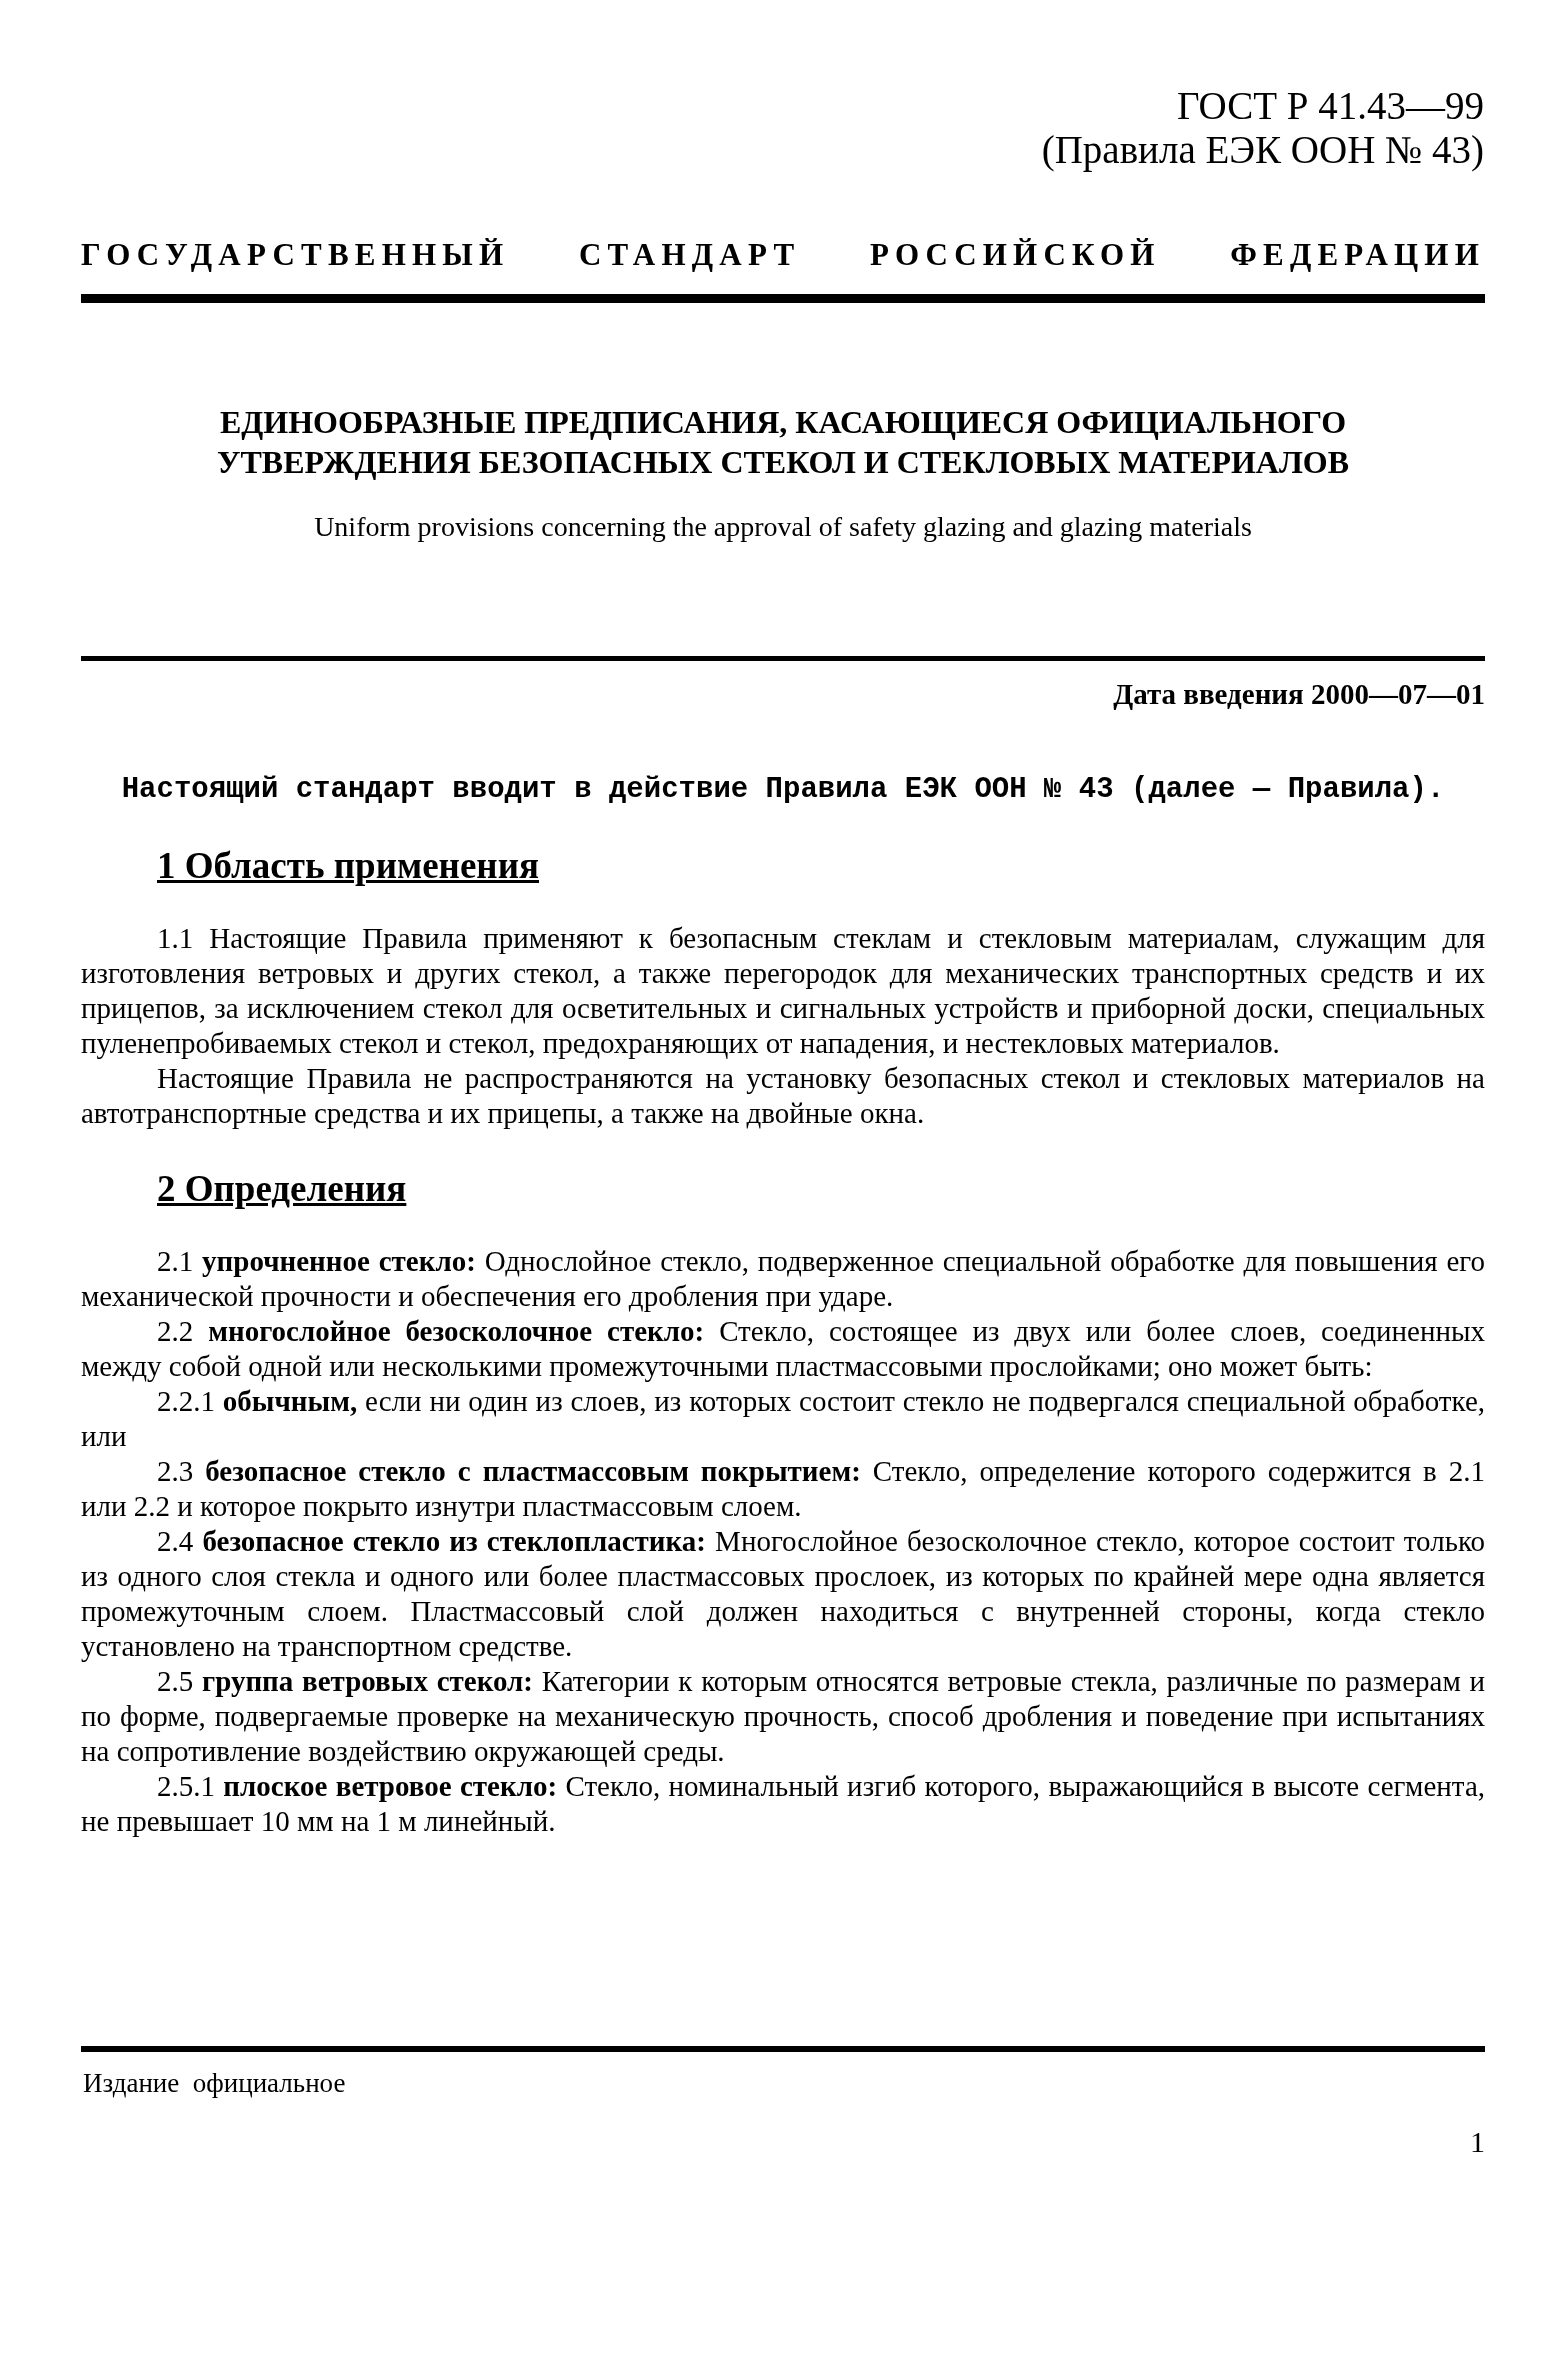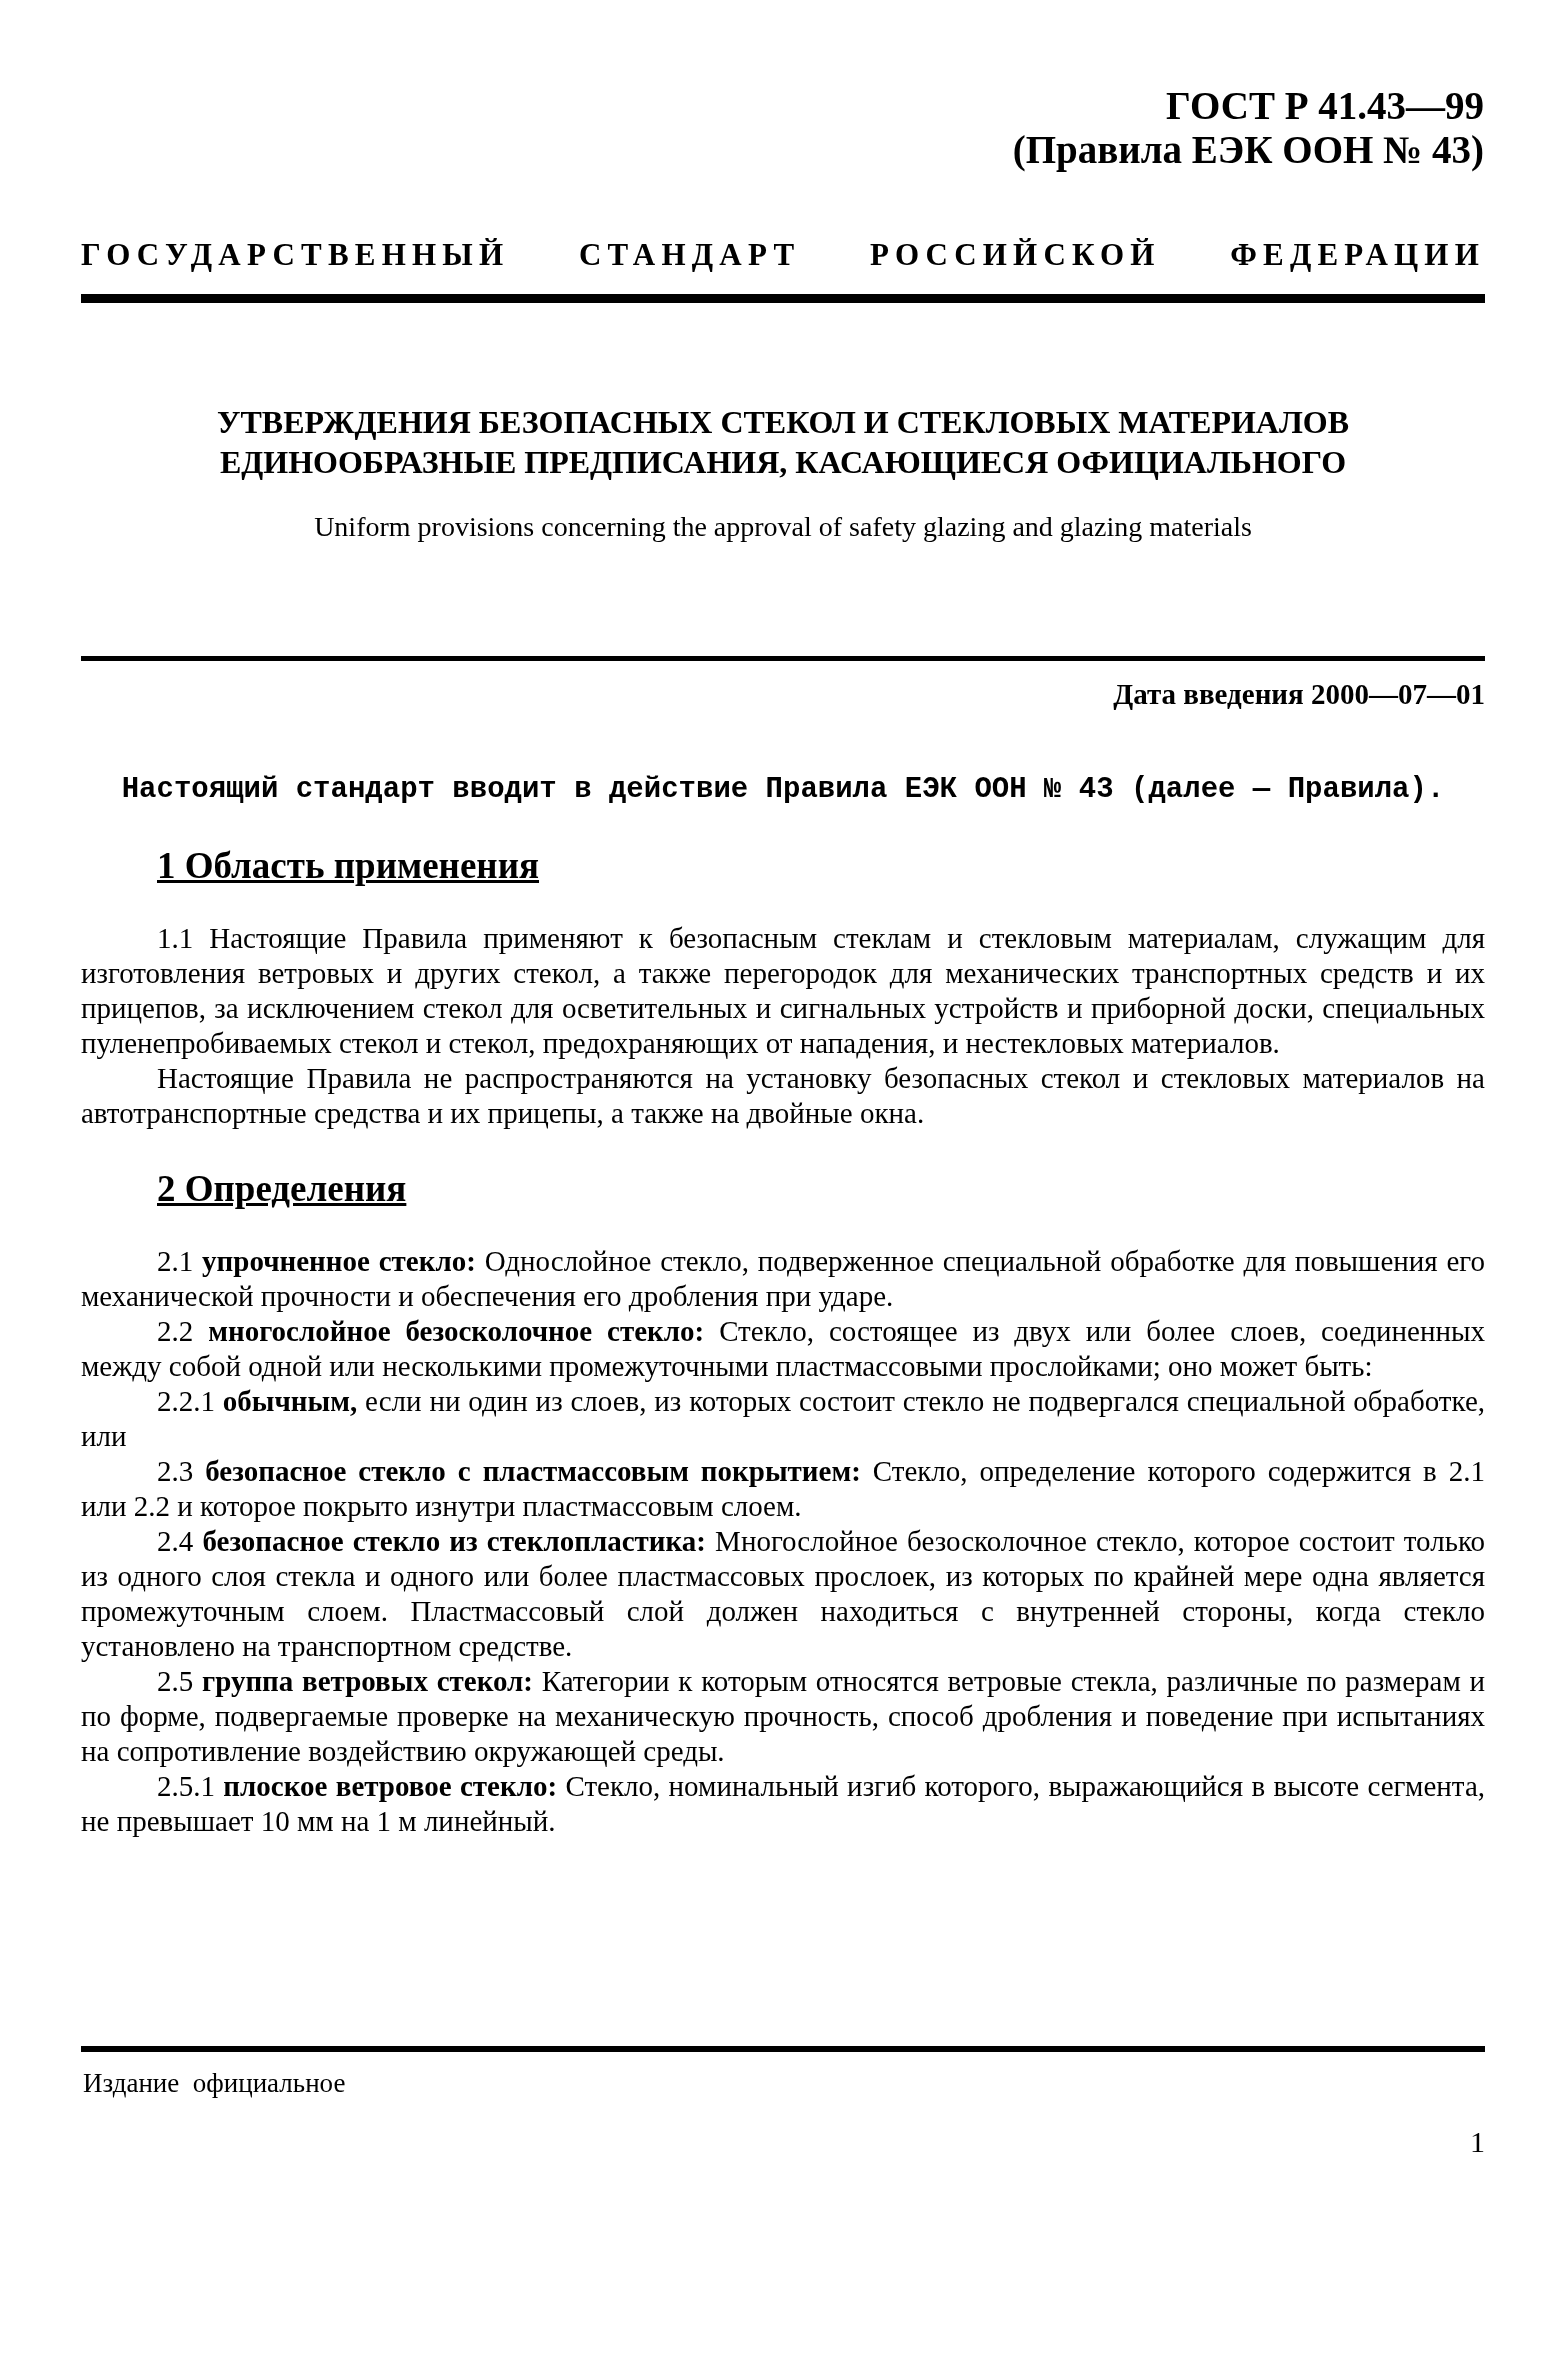--- a/index.html
+++ b/index.html
@@ -10,21 +10,21 @@
     background: #ffffff;
     color: #000000;
     font-family: "Liberation Serif", "DejaVu Serif", serif;
     overflow: hidden;
   }
   .abs { position: absolute; }
 
   #doc-code {
     top: 84px; right: 79px;
     text-align: right;
-    font-weight: 700;
+    font-weight: 400;
     font-size: 39px;
     line-height: 44px;
     white-space: nowrap;
   }
 
   #banner {
     top: 237px; left: 81px; width: 1404px;
     font-weight: 700;
     font-size: 31px;
     letter-spacing: 0.2em;
@@ -106,22 +106,22 @@
 <div id="doc-code" class="abs">
   <div>ГОСТ Р 41.43—99</div>
   <div>(Правила ЕЭК ООН № 43)</div>
 </div>
 
 <div id="banner" class="abs">ГОСУДАРСТВЕННЫЙ СТАНДАРТ РОССИЙСКОЙ ФЕДЕРАЦИИ</div>
 
 <div id="rule-thick" class="abs rule"></div>
 
 <div id="title-ru" class="abs">
+  <div>ЕДИНООБРАЗНЫЕ ПРЕДПИСАНИЯ, КАСАЮЩИЕСЯ ОФИЦИАЛЬНОГО</div>
   <div>УТВЕРЖДЕНИЯ БЕЗОПАСНЫХ СТЕКОЛ И СТЕКЛОВЫХ МАТЕРИАЛОВ</div>
-  <div>ЕДИНООБРАЗНЫЕ ПРЕДПИСАНИЯ, КАСАЮЩИЕСЯ ОФИЦИАЛЬНОГО</div>
 </div>
 
 <div id="title-en" class="abs">Uniform provisions concerning the approval of safety glazing and glazing materials</div>
 
 <div id="rule-thin" class="abs rule"></div>
 
 <div id="date-line" class="abs">Дата введения 2000—07—01</div>
 
 <div id="intro-note" class="abs">Настоящий стандарт вводит в действие Правила ЕЭК ООН № 43 (далее — Правила).</div>
 

